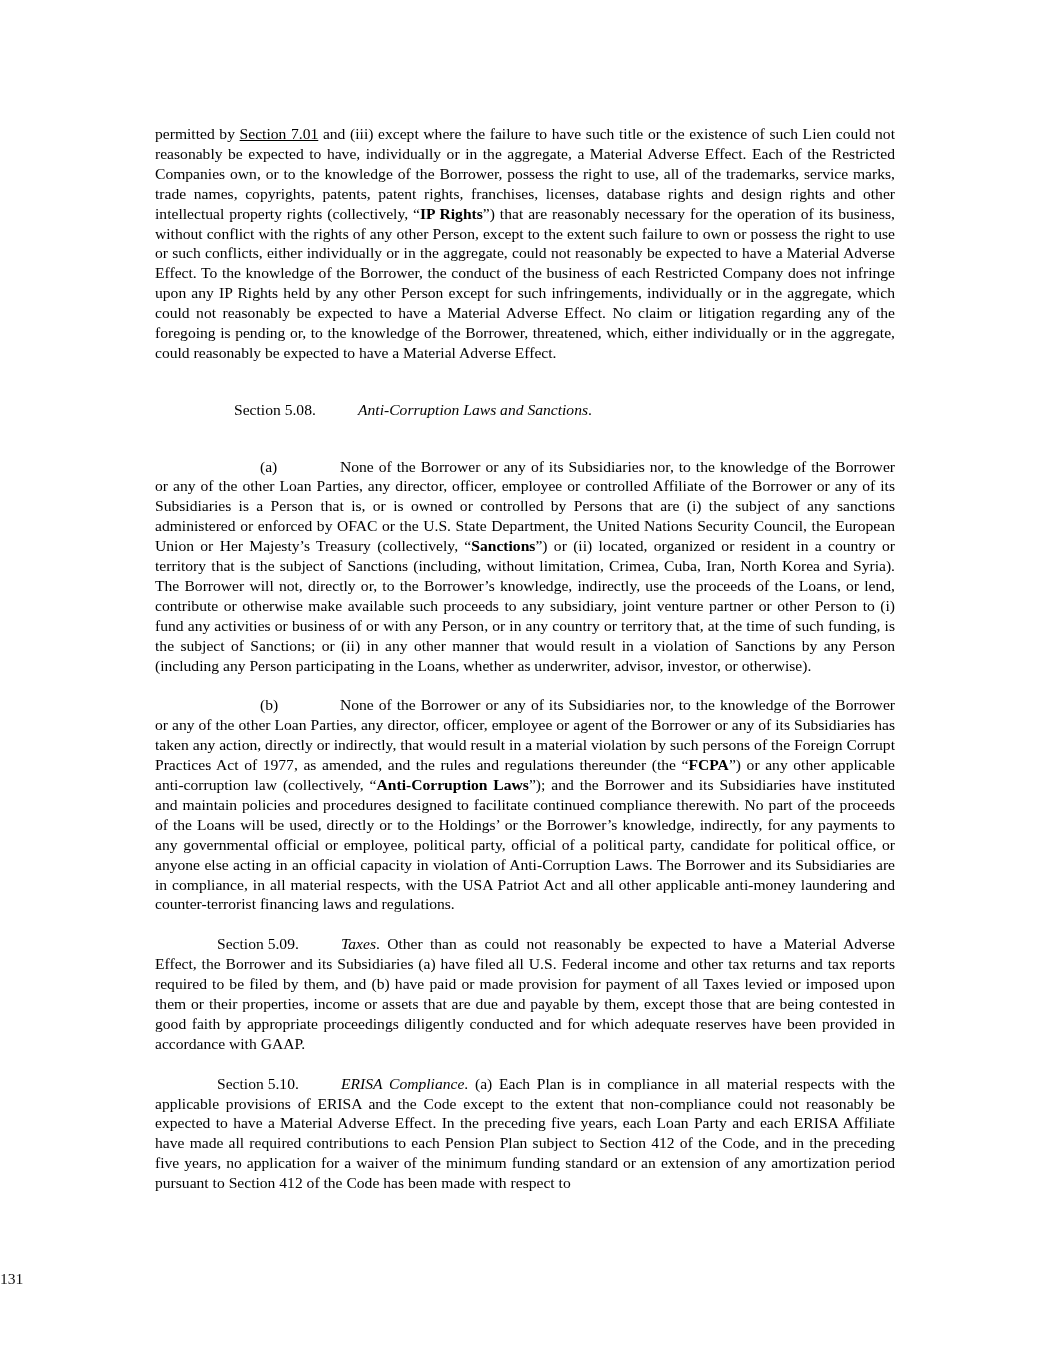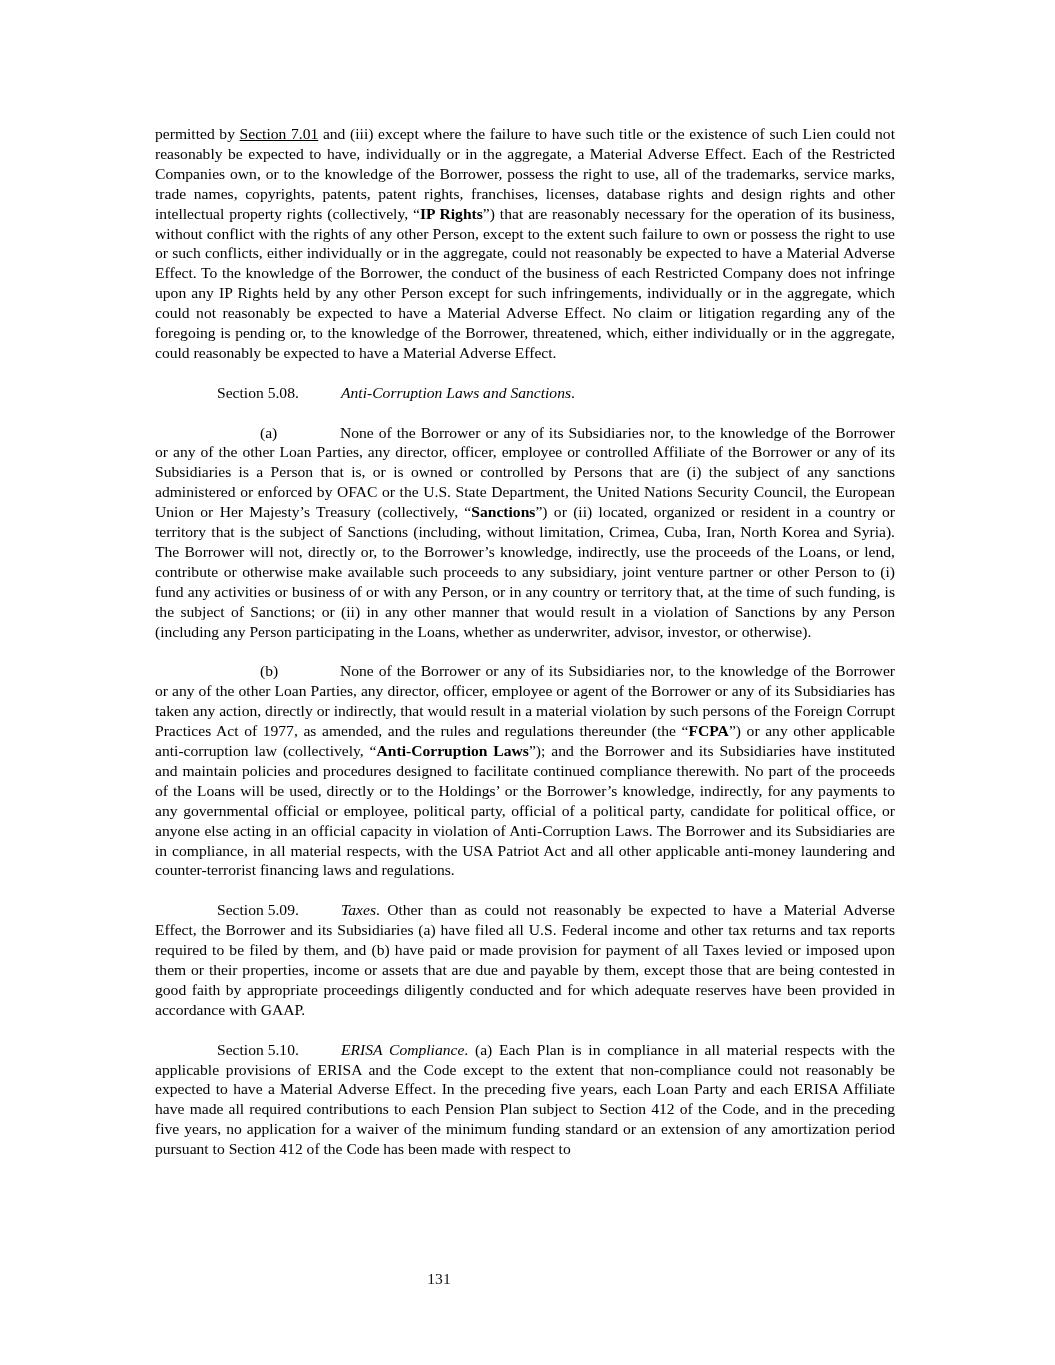--- a/index.html
+++ b/index.html
@@ -9,23 +9,23 @@
     font-family: "Liberation Serif", "DejaVu Serif", serif;
     font-size: 15.6px; line-height: 19.9px; color: #000000;
   }
   .p { text-align: justify; margin: 0; }
   .gap { height: 19.9px; }
   .tab-sec { display: inline-block; width: 62px; }
   .tab-sub { display: inline-block; width: 80px; }
   .u { text-decoration: underline; }
   .b { font-weight: bold; }
   .i { font-style: italic; }
-  .heading { margin: 0; padding-left: 62px; }
+  .heading { margin: 17px; padding-left: 62px; }
   .pagenum {
-    position: absolute; top: 1270px; left: 0; width: 878px; text-align: center;
+    position: absolute; top: 1270px; left: 0; width: 878px; text-align: left;
     font-family: "Liberation Serif", "DejaVu Serif", serif; font-size: 15.6px; color: #111111;
   }
 </style>
 </head>
 <body>
 
 <div class="page">
 
   <p class="p"><span>permitted by </span><span class="u">Section 7.01</span><span> and (iii) except where the failure to have such title or the existence of such Lien could not reasonably be expected to have, individually or in the aggregate, a Material Adverse Effect. Each of the Restricted Companies own, or to the knowledge of the Borrower, possess the right to use, all of the trademarks, service marks, trade names, copyrights, patents, patent rights, franchises, licenses, database rights and design rights and other intellectual property rights (collectively, “</span><span class="b">IP Rights</span><span>”) that are reasonably necessary for the operation of its business, without conflict with the rights of any other Person, except to the extent such failure to own or possess the right to use or such conflicts, either individually or in the aggregate, could not reasonably be expected to have a Material Adverse Effect. To the knowledge of the Borrower, the conduct of the business of each Restricted Company does not infringe upon any IP Rights held by any other Person except for such infringements, individually or in the aggregate, which could not reasonably be expected to have a Material Adverse Effect. No claim or litigation regarding any of the foregoing is pending or, to the knowledge of the Borrower, threatened, which, either individually or in the aggregate, could reasonably be expected to have a Material Adverse Effect.</span></p>
 

